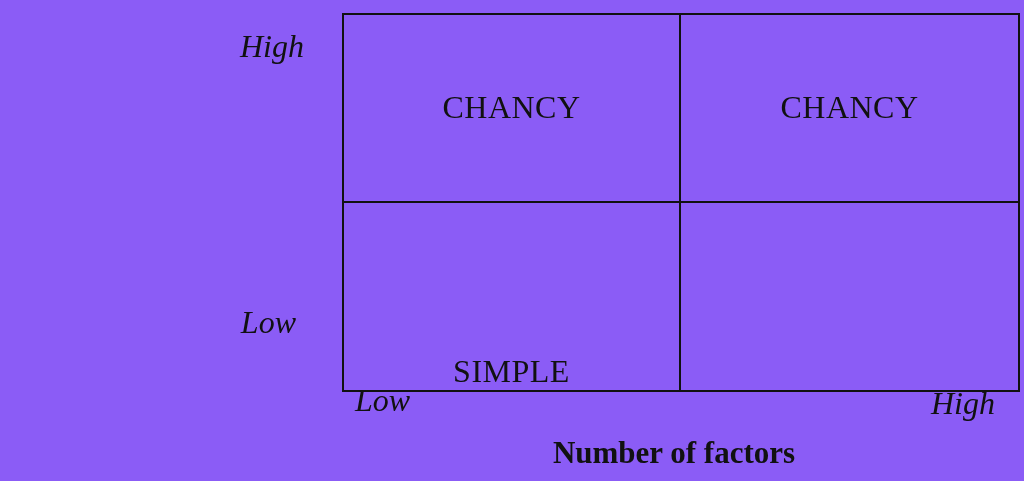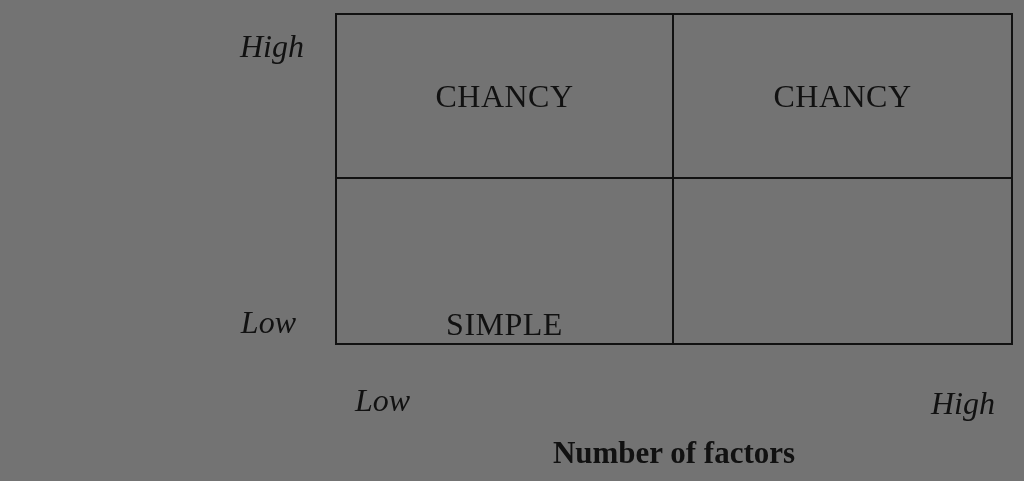--- a/index.html
+++ b/index.html
@@ -4,33 +4,33 @@
 <style>
   html, body {
     margin: 0;
     padding: 0;
     background: #ffffff;
   }
   .canvas {
     position: relative;
     width: 1024px;
     height: 481px;
-    background: #737373;
+    background: #8b5cf6;
     font-family: "Liberation Serif", "DejaVu Serif", serif;
     color: #111111;
     overflow: hidden;
   }
 
   
   .matrix {
     position: absolute;
-    left: 335px;
+    left: 342px;
     top: 13px;
     width: 678px;
-    height: 332px;
+    height: 379px;
     box-sizing: border-box;
     border: 2px solid #111111;
     display: grid;
     grid-template-columns: 1fr 1fr;
     grid-template-rows: 1fr 1fr;
   }
   .quadrant {
     display: flex;
     align-items: center;
     justify-content: center;

